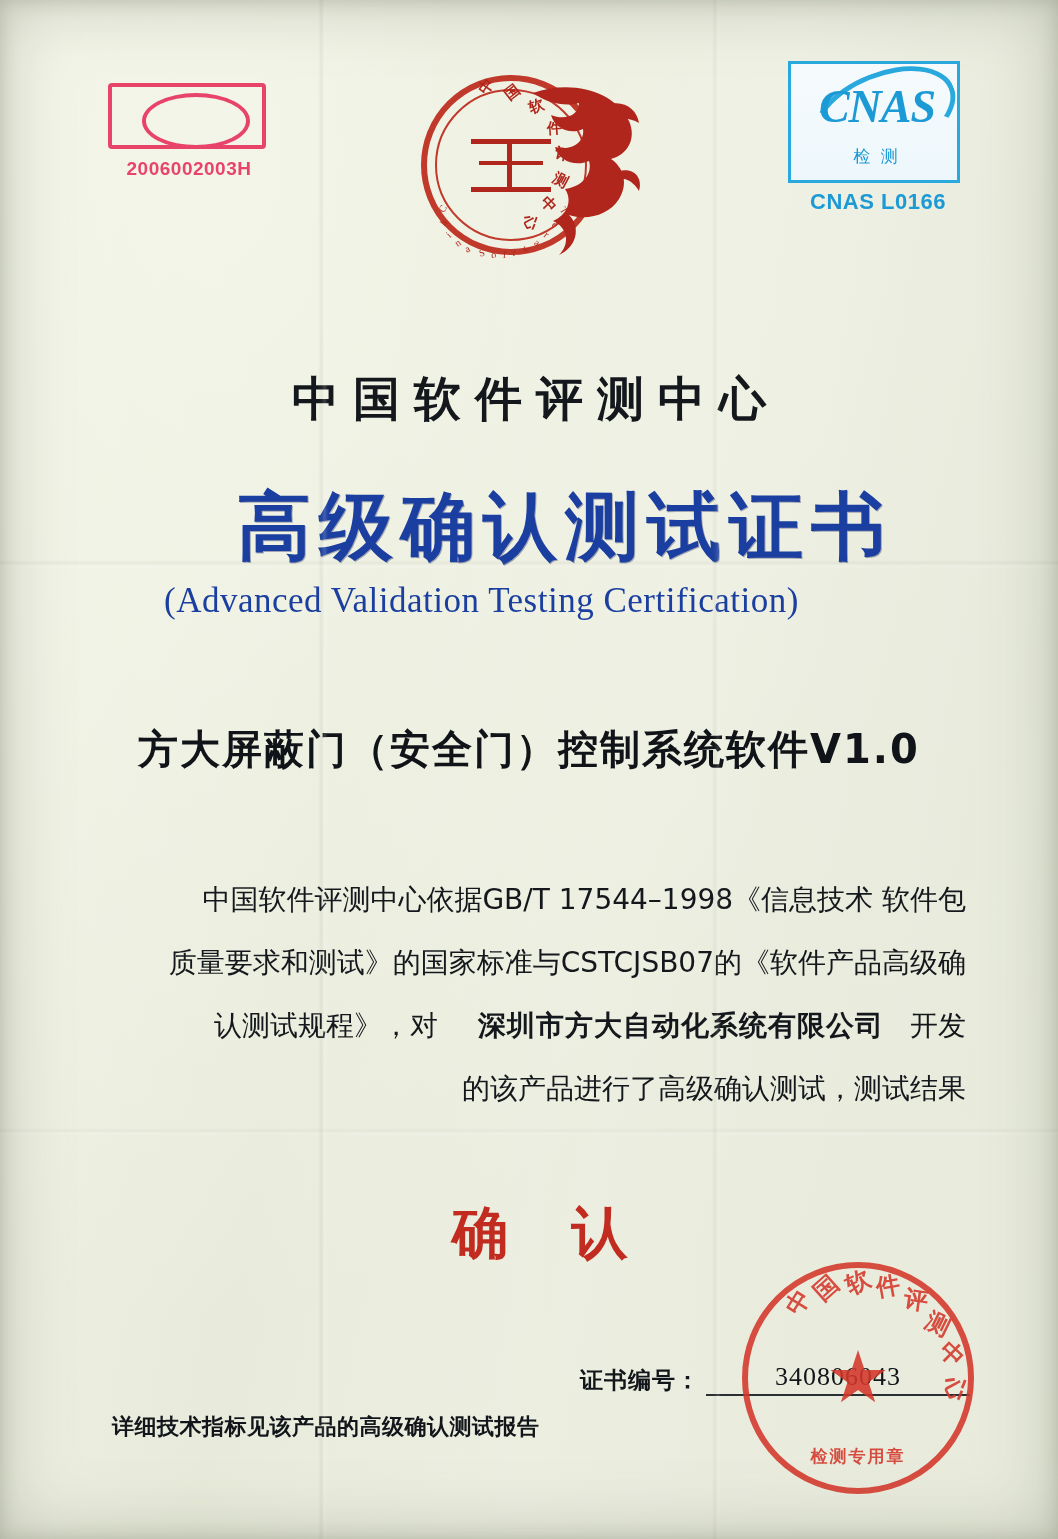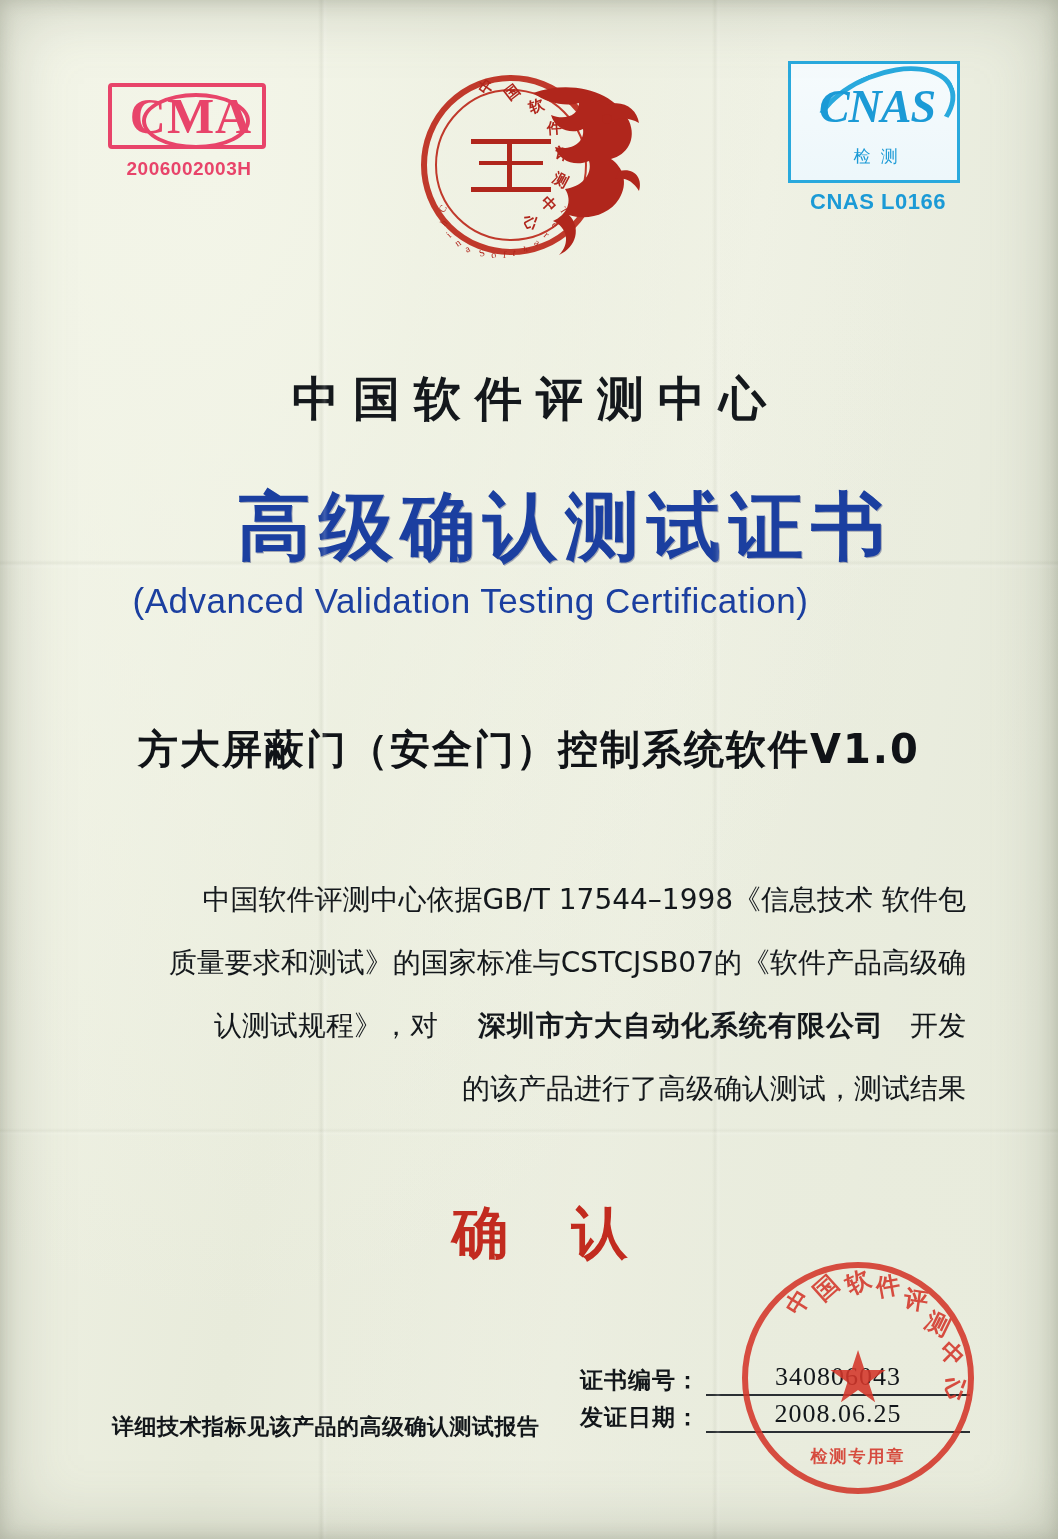--- a/index.html
+++ b/index.html
@@ -198,21 +198,21 @@
     border: 5px solid #29a9dd;
     border-radius: 50%;
     border-left-color: transparent;
     border-bottom-color: transparent;
     transform: rotate(-22deg);
   }
   .cnas-cn {
     position: absolute;
     left: 0; bottom: 12px;
     width: 172px;
-    font-family: Liberation Serif, serif;
+    font-family: Liberation Sans, sans-serif;
     font-size: 17px;
     color: #1b9ad6;
     letter-spacing: 3px;
   }
   .cnas-code {
     margin-top: 6px;
     font-family: "Liberation Sans", sans-serif;
     font-weight: bold;
     font-size: 22px;
     color: #1b9ad6;
@@ -247,24 +247,25 @@
     text-indent: 8px;
     text-shadow: 1px 1px 0 rgba(20,30,90,0.35);
     margin-left: 32px;
   }
   .sub-title {
     position: absolute;
     top: 581px;
     left: 0;
     width: 941px;
     text-align: center;
-    font-family: Liberation Sans, sans-serif;
+    font-family: Liberation Serif, serif;
     font-size: 35px;
     color: #1b3fa0;
     letter-spacing: .5px;
+    padding-left: 11px;
   }
 
   
   .product {
     position: absolute;
     top: 722px;
     left: 0;
     width: 1058px;
     text-align: center;
     font-family: "DejaVu Sans", sans-serif;
@@ -403,21 +404,20 @@
 </style>
 </head>
 <body>
 
 <div class="page">
 
   <div class="logos">
 
     <div class="cma">
       <div class="cma-box">
-        <div class="cma-text">CMA</div>
         <div class="cma-ellipse"></div>
       </div>
       <div class="cma-num">2006002003H</div>
     </div>
 
     <div class="cstc">
       <div class="cstc-ring"></div>
       <div class="cstc-ring inner"></div>
 
       <div class="cstc-cn">
@@ -492,24 +492,20 @@
 
   <div class="result">确 认</div>
 
   <div class="footer-note">详细技术指标见该产品的高级确认测试报告</div>
 
   <div class="fields">
     <div class="field-row">
       <div class="field-label">证书编号：</div>
       <div class="field-value">340806043</div>
     </div>
-    <div class="field-row">
-      <div class="field-label">发证日期：</div>
-      <div class="field-value">2008.06.25</div>
-    </div>
   </div>
 
   <div class="seal">
     <div class="seal-ring"></div>
     <div class="seal-star">★</div>
     <div class="seal-text">
       <span style="left:44px;top:24px;transform:rotate(-58deg);">中</span>
       <span style="left:72px;top:10px;transform:rotate(-42deg);">国</span>
       <span style="left:104px;top:4px;transform:rotate(-26deg);">软</span>
       <span style="left:134px;top:8px;transform:rotate(-10deg);">件</span>

